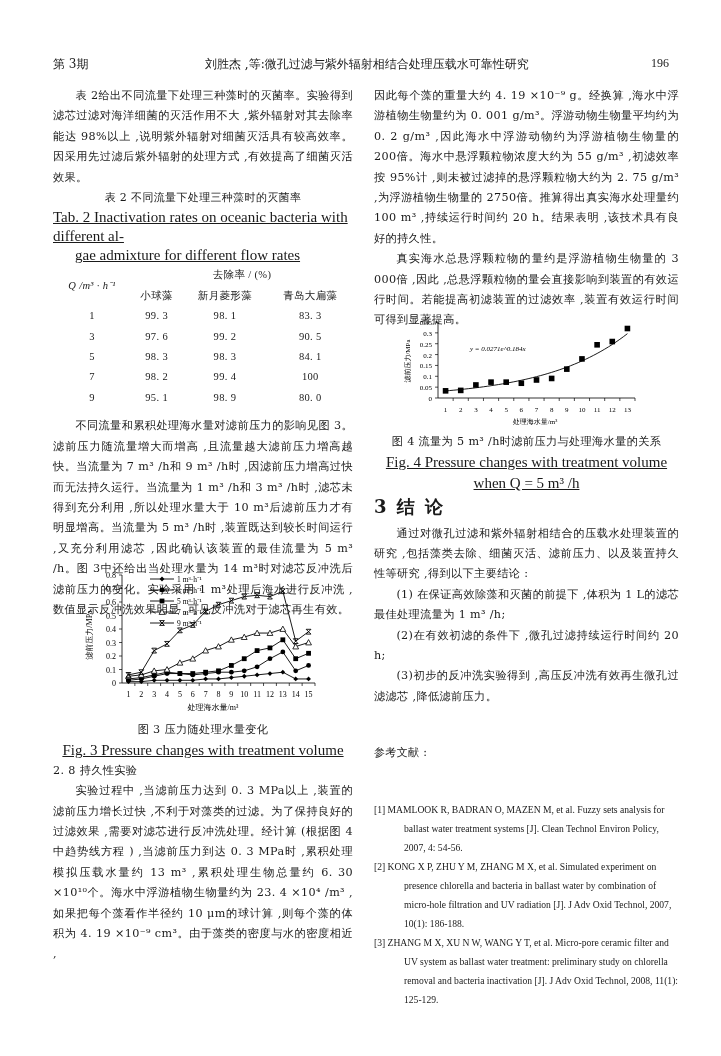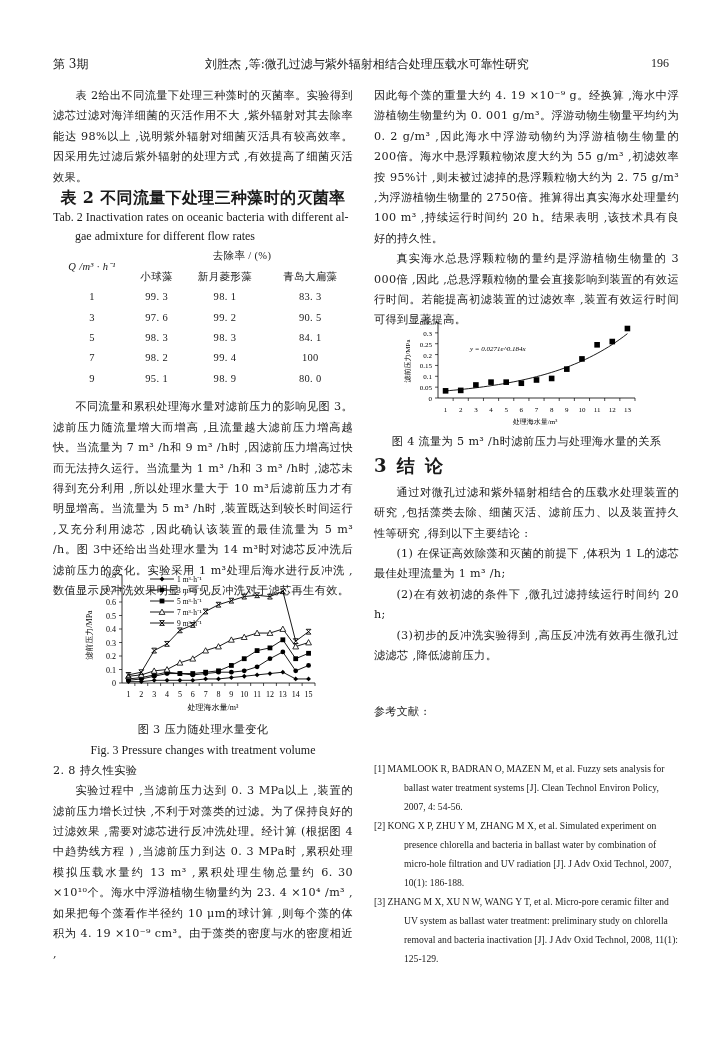--- a/index.html
+++ b/index.html
@@ -5,38 +5,38 @@
   html, body { margin: 0; padding: 0; background: #ffffff; }
   body { width: 721px; height: 1056px; position: relative; overflow: hidden;
          font-family: "DejaVu Serif", "Liberation Serif", serif; color: #1a1a1a; }
   .hdr { position: absolute; top: 56px; font-size: 12px; }
   .col { position: absolute; font-size: 11.2px; line-height: 20.4px; letter-spacing: 0.35px; }
   .colL { left: 53px; width: 300px; }
   .colR { left: 374px; width: 305px; }
   .p { margin: 0; text-align: justify; }
   .ind { text-indent: 2em; }
   .cap { text-align: center; margin: 0; }
-  .capEn { font-family: "Liberation Serif", serif; font-size: 12px; letter-spacing: 0; }
+  .capEn { font-family: "Liberation Serif", serif; font-size: 15px; letter-spacing: 0; text-decoration: underline; }
   table.t2 { border-collapse: collapse; width: 300px; font-size: 10.5px; font-family: "Liberation Serif", serif; }
   table.t2 td { text-align: center; padding: 0; height: 18.5px; }
   .sec { font-size: 18px; font-weight: bold; margin: 4px 0 6px 0; letter-spacing: 2px; }
   .refs { font-family: "Liberation Serif", serif; font-size: 9.6px; line-height: 19px; letter-spacing: 0; margin-top: 36px; }
   .ref { padding-left: 30px; text-indent: -30px; margin: 0; }
   .ax text { font-family: "Liberation Serif", serif; }
 </style>
 </head>
 <body>
 
 <div class="hdr" style="left:53px;">第 3期</div>
 <div class="hdr" style="left:205px;">刘胜杰 ,等:微孔过滤与紫外辐射相结合处理压载水可靠性研究</div>
 <div class="hdr" style="left:651px; font-family:'Liberation Serif',serif;">196</div>
 
 <div class="col colL" style="top:86px;">
   <p class="p ind">表 2给出不同流量下处理三种藻时的灭菌率。实验得到滤芯过滤对海洋细菌的灭活作用不大 ,紫外辐射对其去除率能达 98%以上 ,说明紫外辐射对细菌灭活具有较高效率。因采用先过滤后紫外辐射的处理方式 ,有效提高了细菌灭活效果。</p>
-  <p class="cap" style="font-weight:bold;font-size:16px;">表 2  不同流量下处理三种藻时的灭菌率</p>
+  <p class="cap" style="font-weight:normal;font-size:11px;">表 2  不同流量下处理三种藻时的灭菌率</p>
   <p class="cap capEn" style="text-align:left;line-height:19px;">
     <span>Tab. 2  Inactivation rates on oceanic bacteria with different al-</span><br>
     <span style="padding-left:22px;">gae admixture for different flow rates</span>
   </p>
   <table class="t2">
     <tbody>
         <tr>
       <td rowspan="2" style="width:78px;font-style:italic;">Q /m³ · h⁻¹</td>
       <td colspan="3">去除率 / (%)</td>
     </tr>
@@ -413,20 +413,21 @@
       <rect x="219.46923076923076" y="22.742857142857137" width="5.6" height="5.6" fill="#000"></rect>
       <rect x="234.6230769230769" y="9.714285714285705" width="5.6" height="5.6" fill="#000"></rect>
     </g>
   <text x="80" y="35" font-size="7" font-style="italic" font-family="DejaVu Sans Mono, monospace">y = 0.0271e^0.184x</text>
   <text x="145" y="108" font-size="7" text-anchor="middle" font-family="DejaVu Sans, sans-serif">处理海水量/m³</text>
   <text x="0" y="0" font-size="7" text-anchor="middle" font-family="DejaVu Sans, sans-serif" transform="translate(20,45) rotate(-90)">滤前压力/MPa</text>
 </svg>
 
 <div class="col colR" style="top:432px;">
   <p class="cap">图 4  流量为 5 m³ /h时滤前压力与处理海水量的关系</p>
+  <p class="cap capEn">Fig. 4  Pressure changes with treatment volume when Q = 5 m³ /h</p>
   <p class="sec">3  结  论</p>
   <p class="p ind">通过对微孔过滤和紫外辐射相结合的压载水处理装置的研究 ,包括藻类去除、细菌灭活、滤前压力、以及装置持久性等研究 ,得到以下主要结论 :</p>
   <p class="p ind">(1) 在保证高效除藻和灭菌的前提下 ,体积为 1 L的滤芯最佳处理流量为 1 m³ /h;</p>
   <p class="p ind">(2)在有效初滤的条件下 ,微孔过滤持续运行时间约 20 h;</p>
   <p class="p ind">(3)初步的反冲洗实验得到 ,高压反冲洗有效再生微孔过滤滤芯 ,降低滤前压力。</p>
   <p class="p" style="margin-top:36px;font-size:11px;">参考文献 :</p>
   <div class="refs">
     <p class="ref">[1] MAMLOOK R, BADRAN O, MAZEN M, et al. Fuzzy sets analysis for ballast water treatment systems [J]. Clean Technol Environ Policy, 2007, 4: 54-56.</p>
     <p class="ref">[2] KONG X P, ZHU Y M, ZHANG M X, et al. Simulated experiment on presence chlorella and bacteria in ballast water by combination of micro-hole filtration and UV radiation [J]. J Adv Oxid Technol, 2007, 10(1): 186-188.</p>
     <p class="ref">[3] ZHANG M X, XU N W, WANG Y T, et al. Micro-pore ceramic filter and UV system as ballast water treatment: preliminary study on chlorella removal and bacteria inactivation [J]. J Adv Oxid Technol, 2008, 11(1): 125-129.</p>

